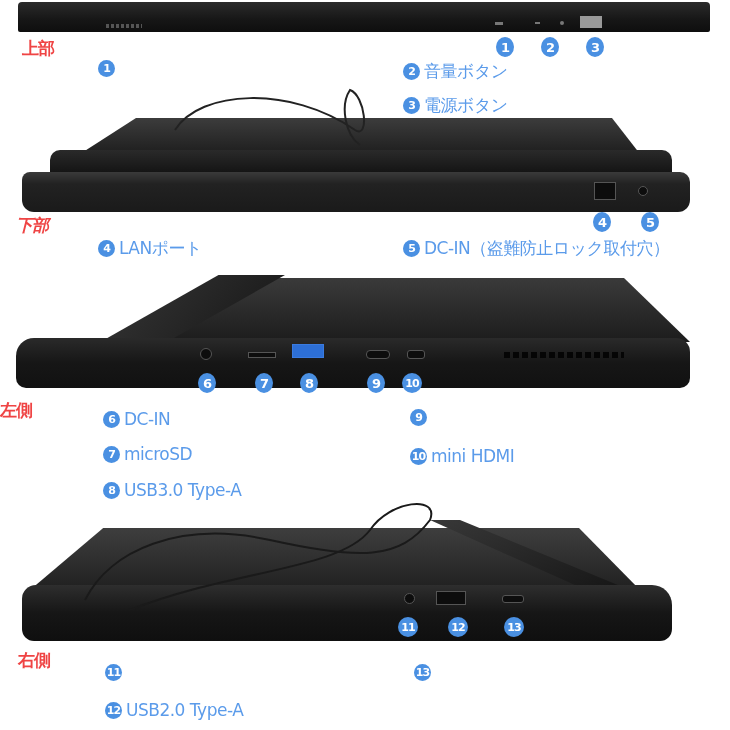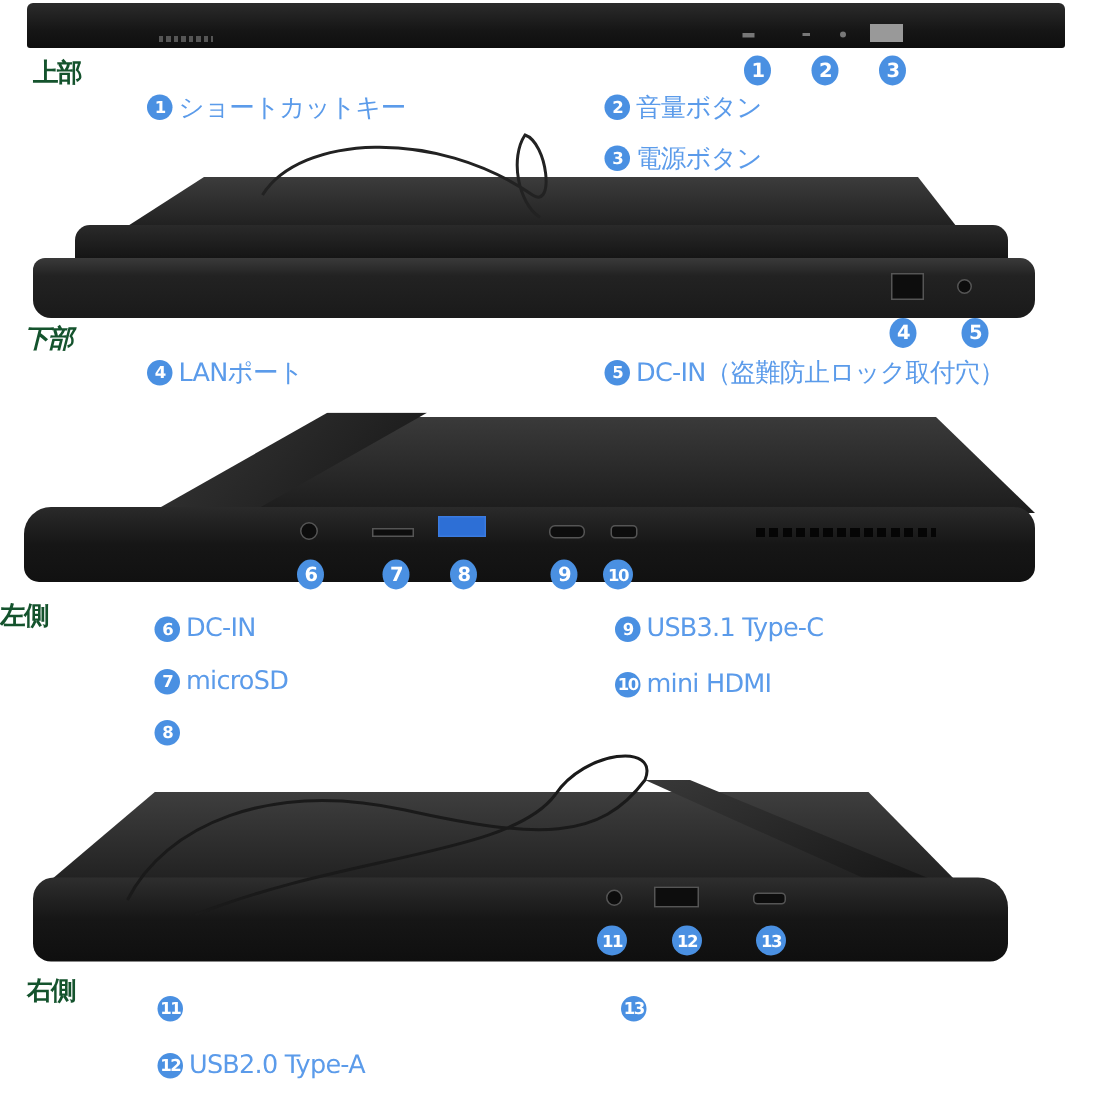--- a/index.html
+++ b/index.html
@@ -1,21 +1,21 @@
 <!DOCTYPE html>
 <html><head>
 <meta charset="utf-8">
 <style>
   * { margin:0; padding:0; box-sizing:border-box; }
   html, body { width:730px; height:730px; background:#ffffff; overflow:hidden; }
   body { position:relative; font-family:"DejaVu Sans", sans-serif; }
 
   .section-label {
     position:absolute; font-family:"DejaVu Sans", sans-serif; font-weight:bold;
-    font-size:17px; color:#14532d; letter-spacing:-1px;
+    font-size:17px; color:#ef4444; letter-spacing:-1px;
   }
   .label {
     position:absolute; font-family:"DejaVu Sans", sans-serif; font-size:17px;
     color:#5b9bea; white-space:nowrap; display:flex; align-items:center; letter-spacing:-0.5px;
   }
   .badge {
     display:inline-flex; align-items:center; justify-content:center;
     width:17px; height:17px; border-radius:50%; background:#4a90e2; color:#fff;
     font-size:11px; font-weight:bold; margin-right:4px; flex-shrink:0; letter-spacing:-1px;
   }
@@ -89,21 +89,20 @@
   <div class="btn-small" style="left:562px;top:14px;width:22px;height:12px;background:#999;"></div>
 </div>
 <div class="callout" style="left:496px;top:37px;">1</div>
 <div class="callout" style="left:541px;top:37px;">2</div>
 <div class="callout" style="left:586px;top:37px;">3</div>
 
 <div class="section-label" style="left:22px;top:37px;">上部</div>
 
 <div class="label" style="left:98px;top:60px;">
   <span class="badge">1</span>
-  <span>ショートカットキー</span>
 </div>
 <div class="label" style="left:403px;top:60px;">
   <span class="badge">2</span>
   <span>音量ボタン</span>
 </div>
 <div class="label" style="left:403px;top:94px;">
   <span class="badge">3</span>
   <span>電源ボタン</span>
 </div>
 
@@ -151,24 +150,24 @@
 <div class="label" style="left:103px;top:409px;">
   <span class="badge">6</span>
   <span>DC-IN</span>
 </div>
 <div class="label" style="left:103px;top:444px;">
   <span class="badge">7</span>
   <span>microSD</span>
 </div>
 <div class="label" style="left:103px;top:480px;">
   <span class="badge">8</span>
+  <span>USB3.0 Type-A</span>
 </div>
 <div class="label" style="left:410px;top:409px;">
   <span class="badge">9</span>
-  <span>USB3.1 Type-C</span>
 </div>
 <div class="label" style="left:410px;top:446px;">
   <span class="badge">10</span>
   <span>mini HDMI</span>
 </div>
 
 <div class="right-lid"></div>
 <div class="right-stand"></div>
 <div class="right-body">
   <div class="port" style="left:382px;top:8px;width:11px;height:11px;border-radius:50%;"></div>

